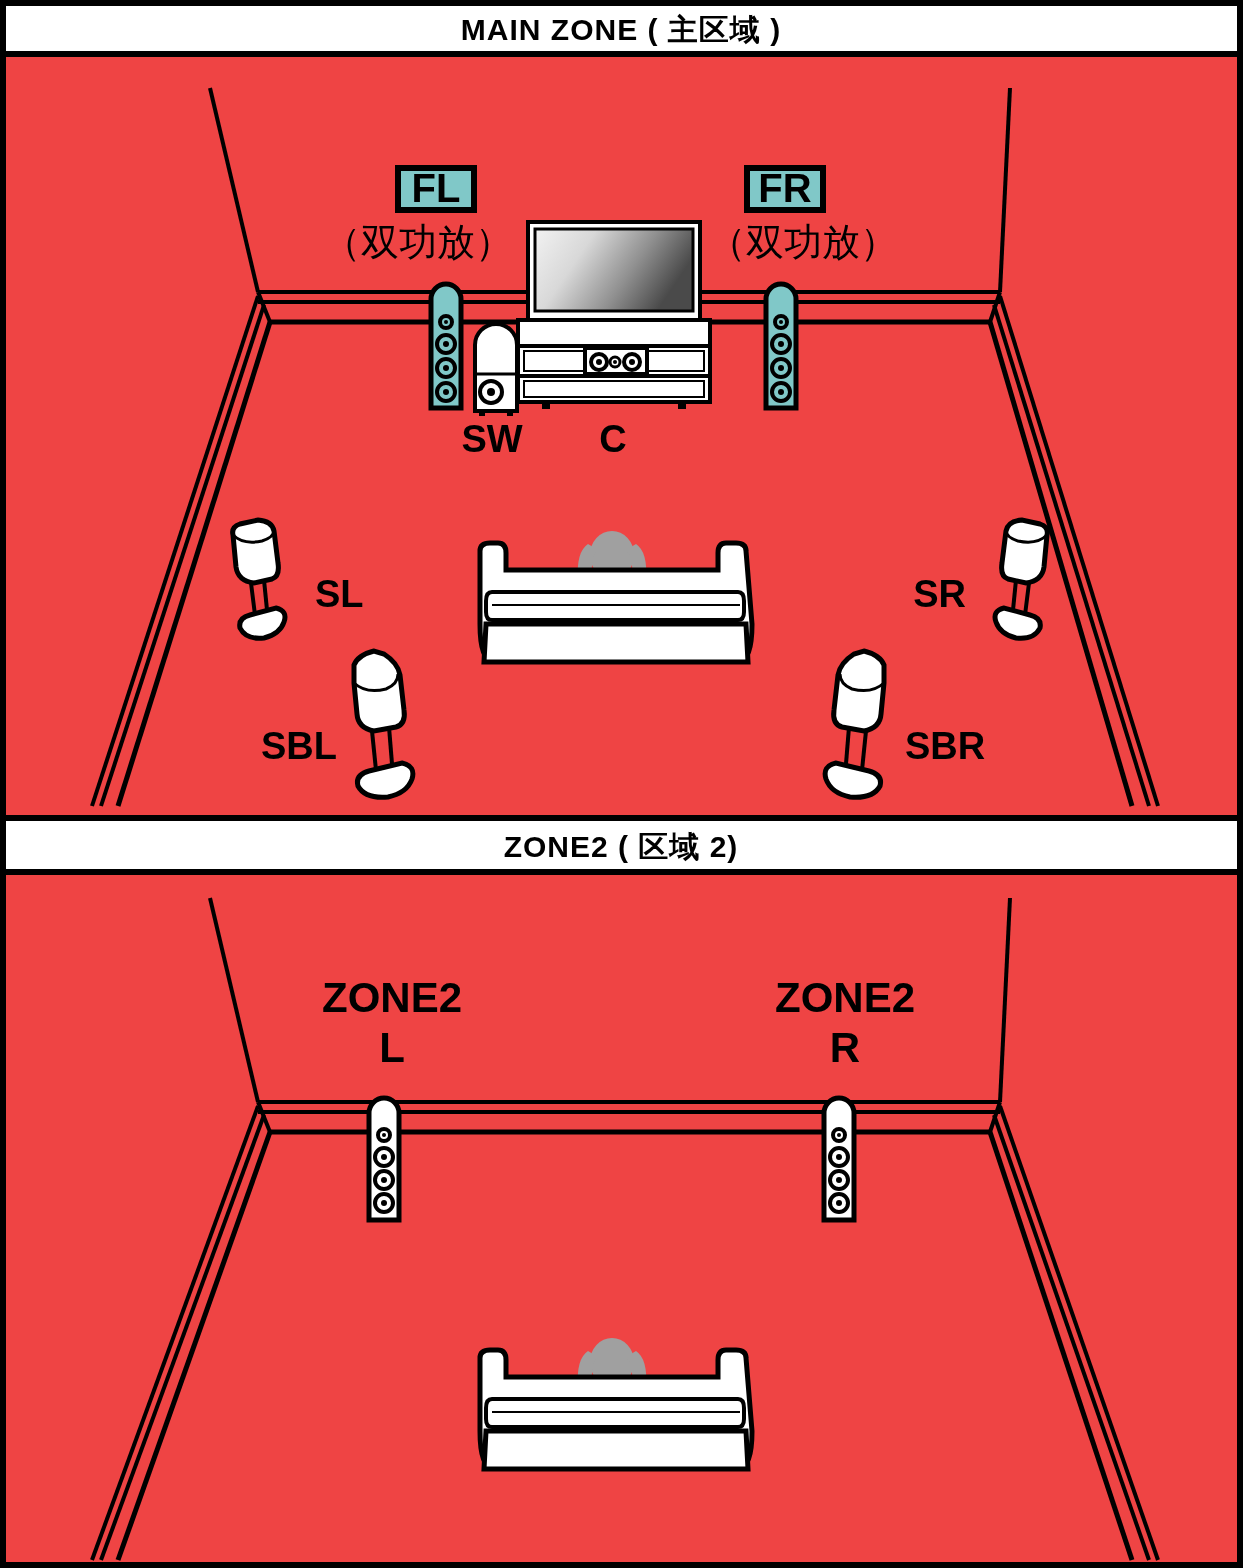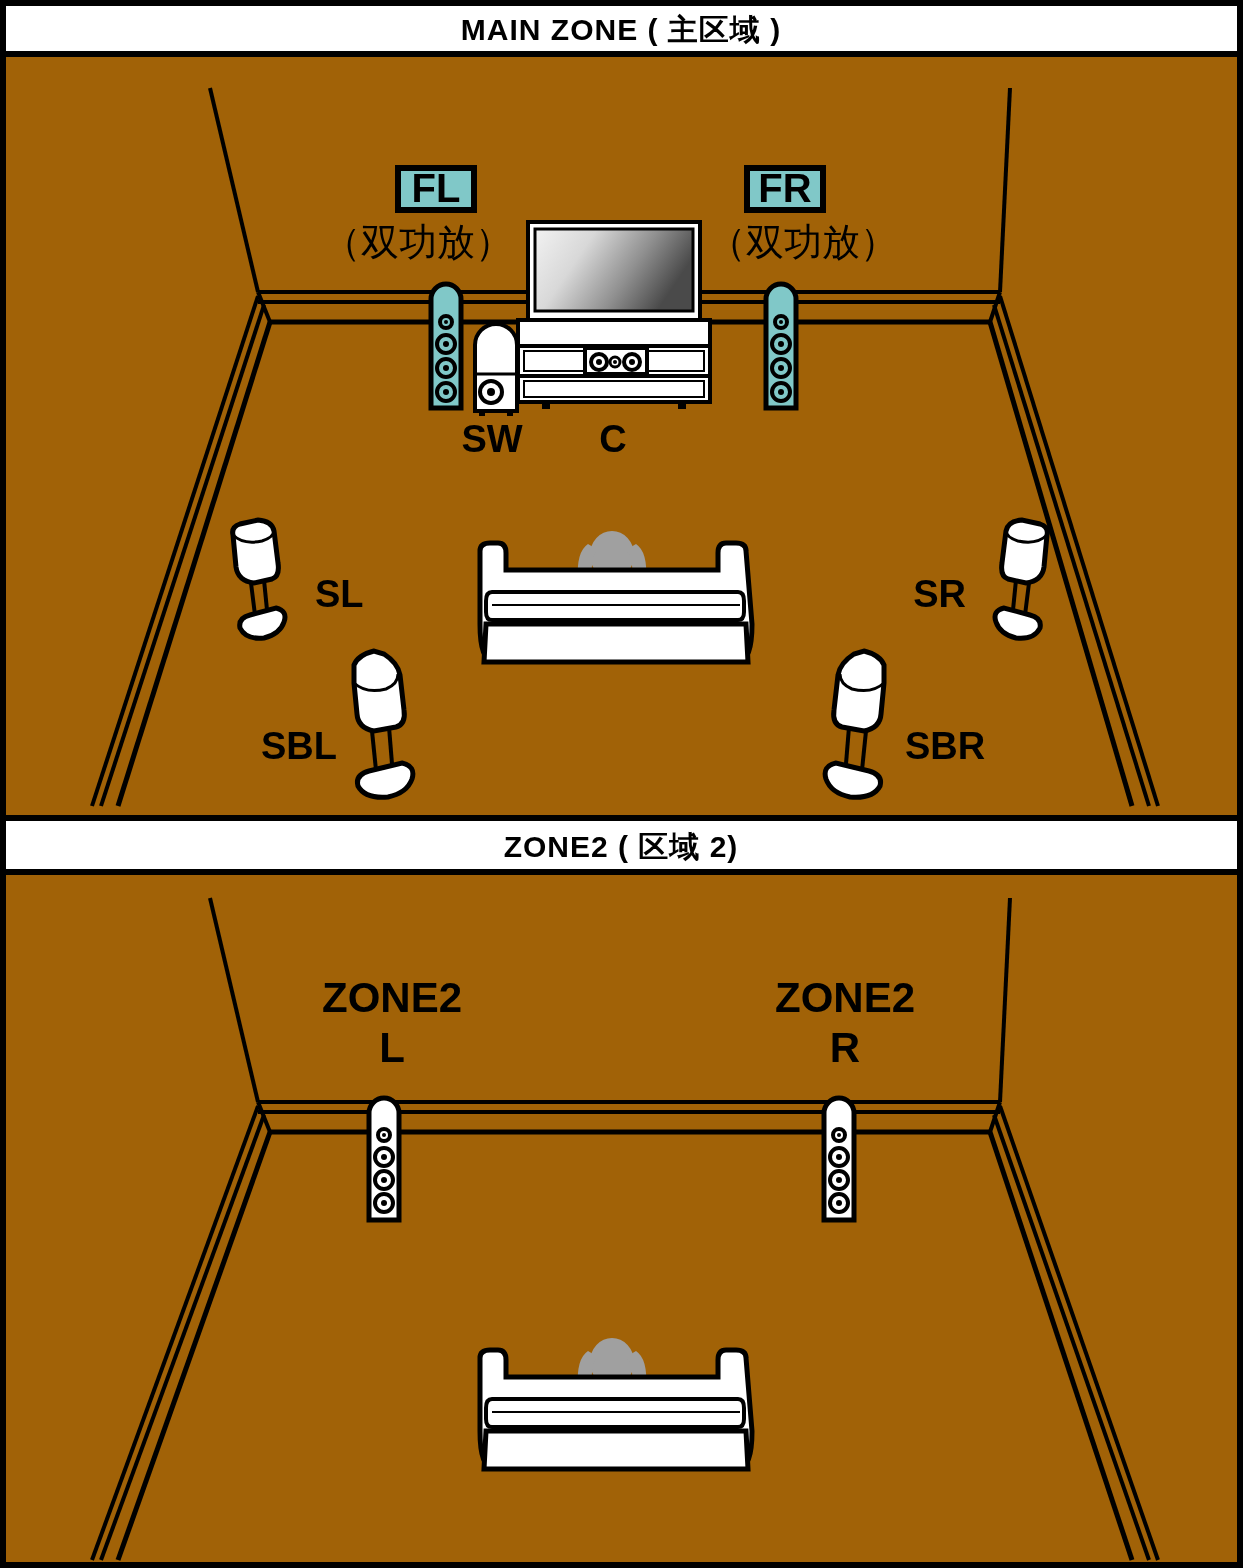--- a/index.html
+++ b/index.html
@@ -12,21 +12,21 @@
     font-family: "Liberation Sans", sans-serif;
     width: 1243px;
     height: 1568px;
     position: relative;
     overflow: hidden;
   }
   #root {
     position: relative;
     width: 1243px;
     height: 1568px;
-    background: #a16207;
+    background: #ef4444;
   }
   .panel-wrap {
     position: absolute;
     left: 0;
     top: 0;
     width: 1243px;
     height: 1568px;
   }
   svg.diagram {
     display: block;

